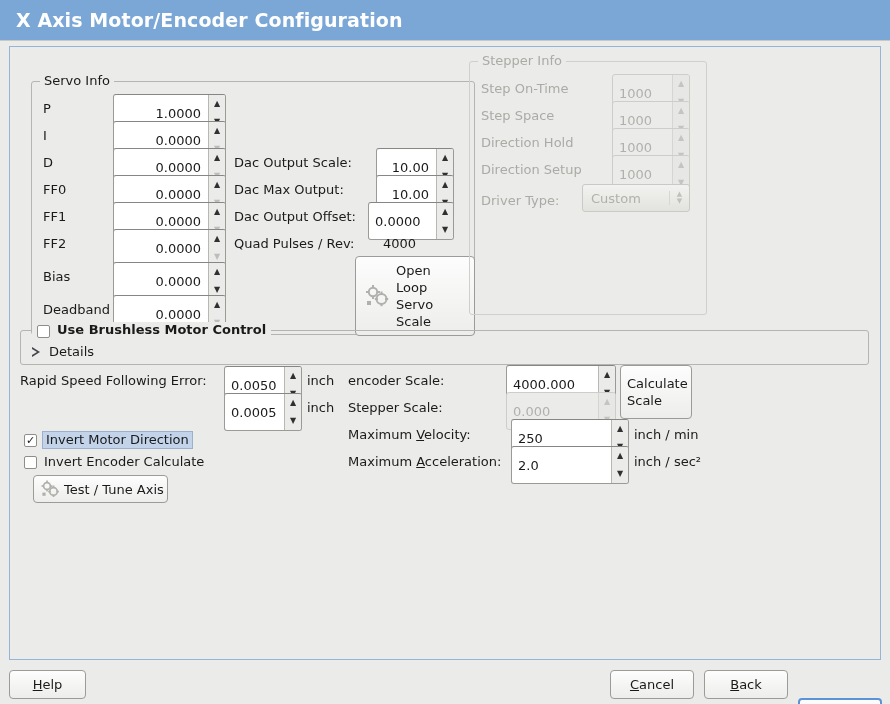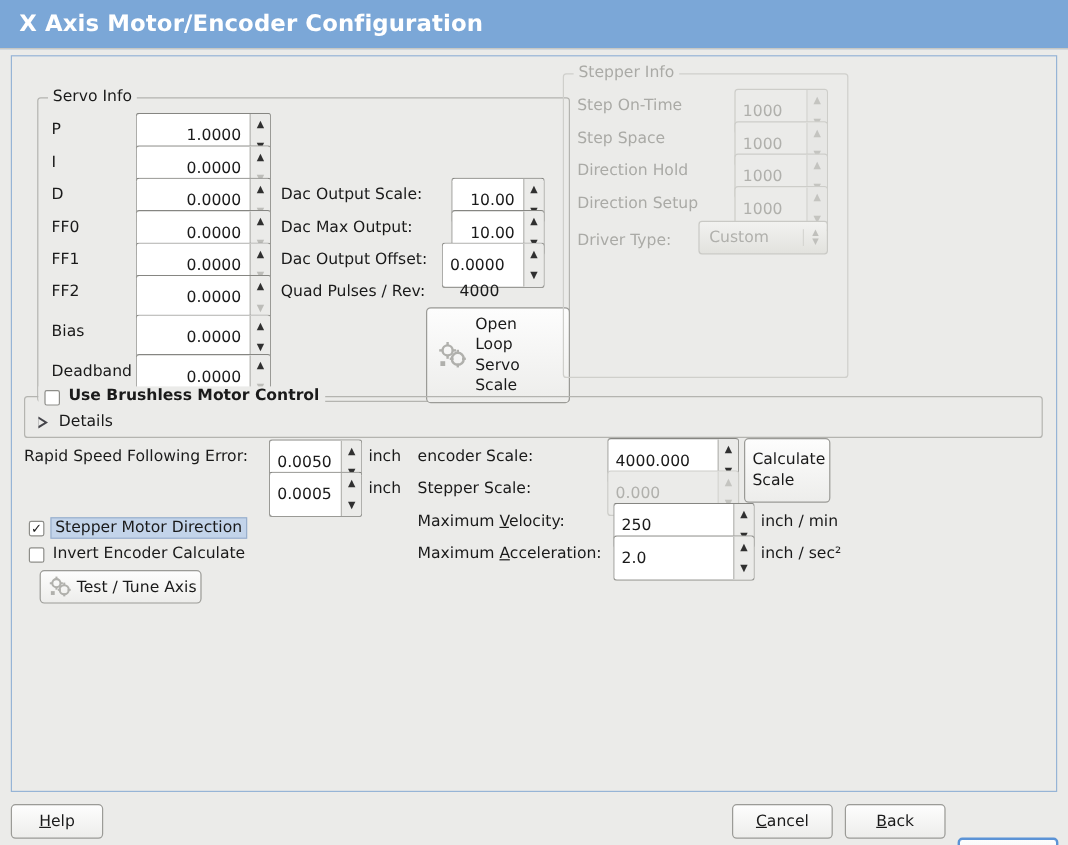--- a/index.html
+++ b/index.html
@@ -413,21 +413,21 @@
     <div class="val">0.0005</div>
     <div class="btns">
       <span>▲</span>
       <span>▼</span>
     </div>
   </div>
   <div class="lbl" style="left:297px; top:353px;">inch</div>
 
   <div class="chk" style="left:14px; top:384px;">
     <span class="box">✓</span>
-    <span class="ctxt hl">Stepper Motor Direction</span>
+    <span class="ctxt hl">Invert Motor Direction</span>
   </div>
   <div class="chk" style="left:14px; top:407px;">
     <span class="box"></span>
     <span class="ctxt">Invert Encoder Calculate</span>
   </div>
 
   <div class="btn gearbtn" style="left:23px; top:428px; width:135px; height:28px; justify-content:flex-start; padding-left:5px;">
     <span style="flex:0 0 22px; margin-right:3px;">
       <svg width="22" height="20" viewBox="0 0 22 20" aria-hidden="true">
         <g fill="none" stroke="#b0b0ac" stroke-width="1.7">

